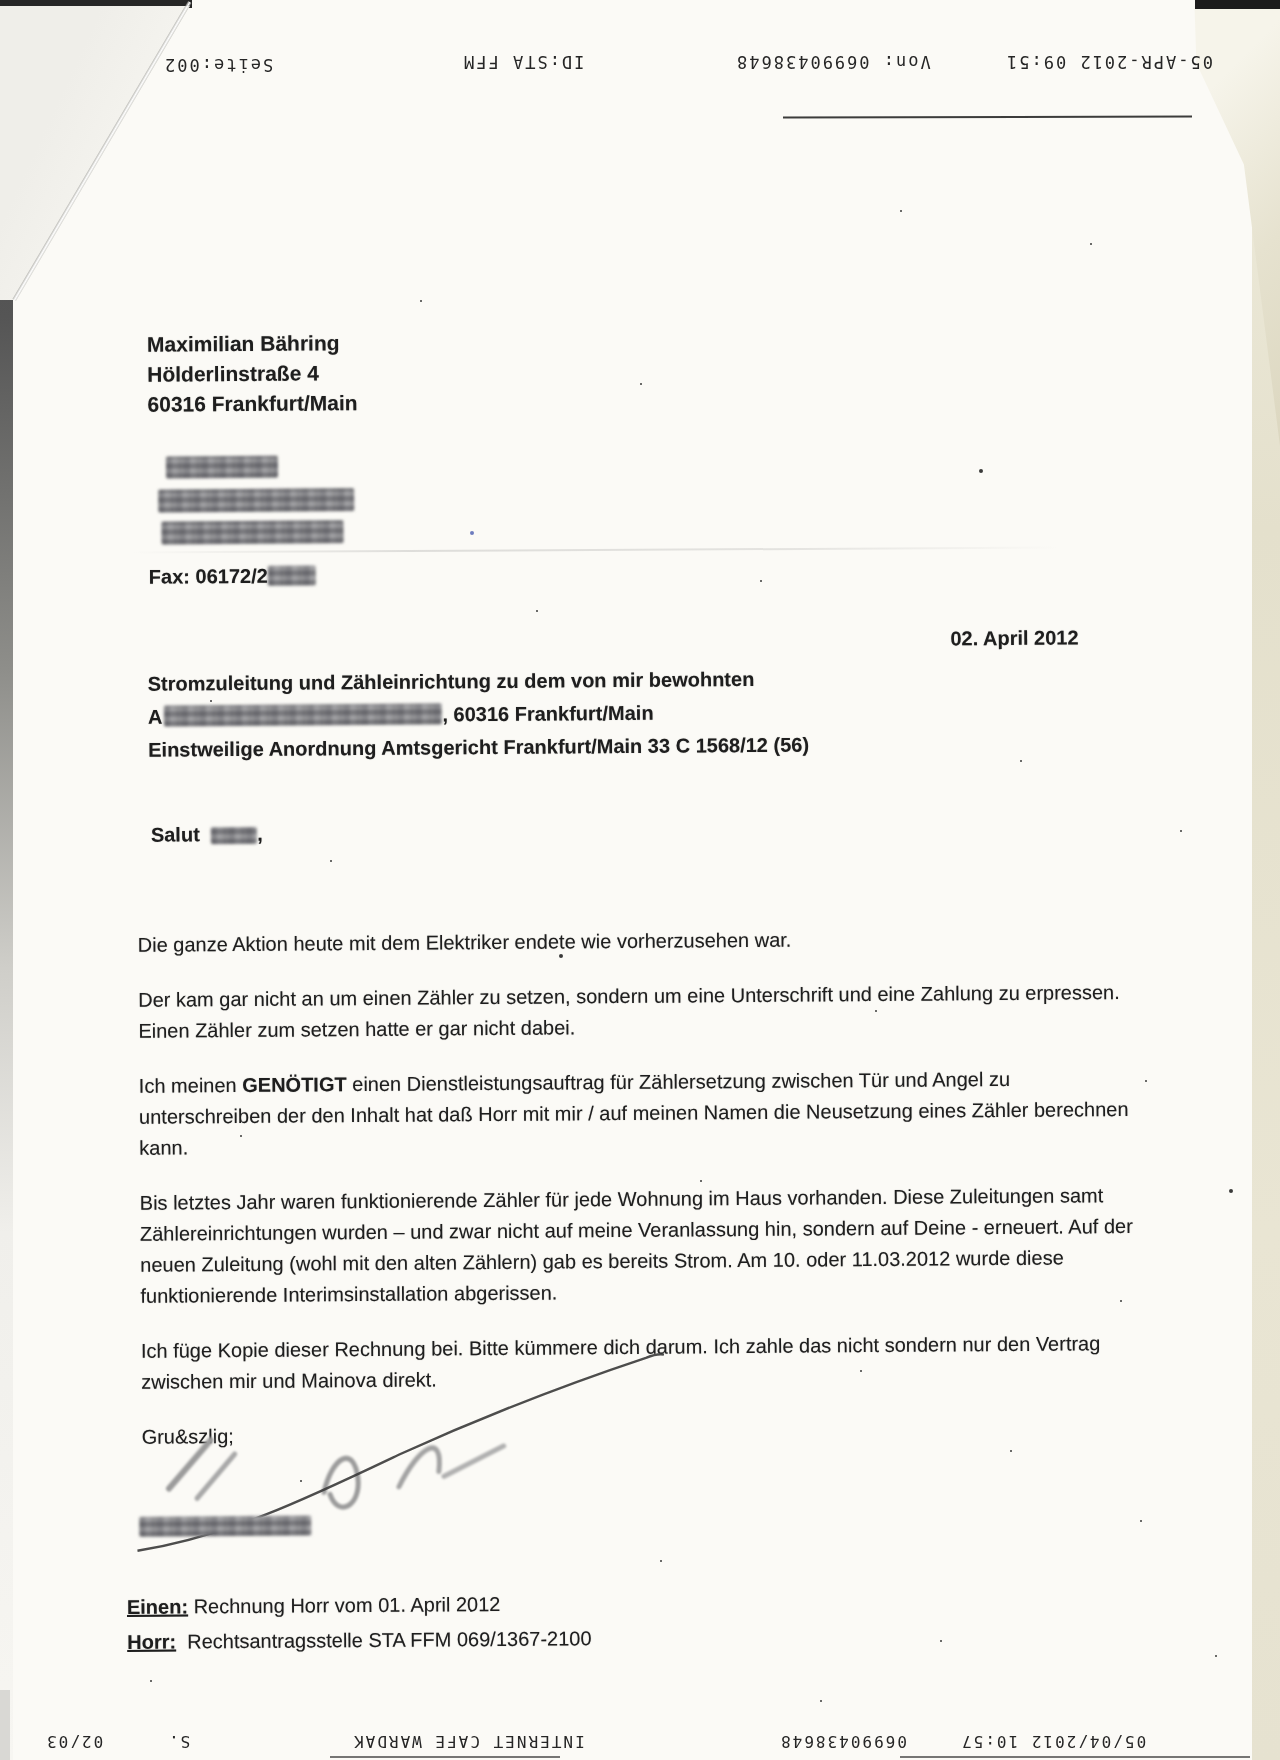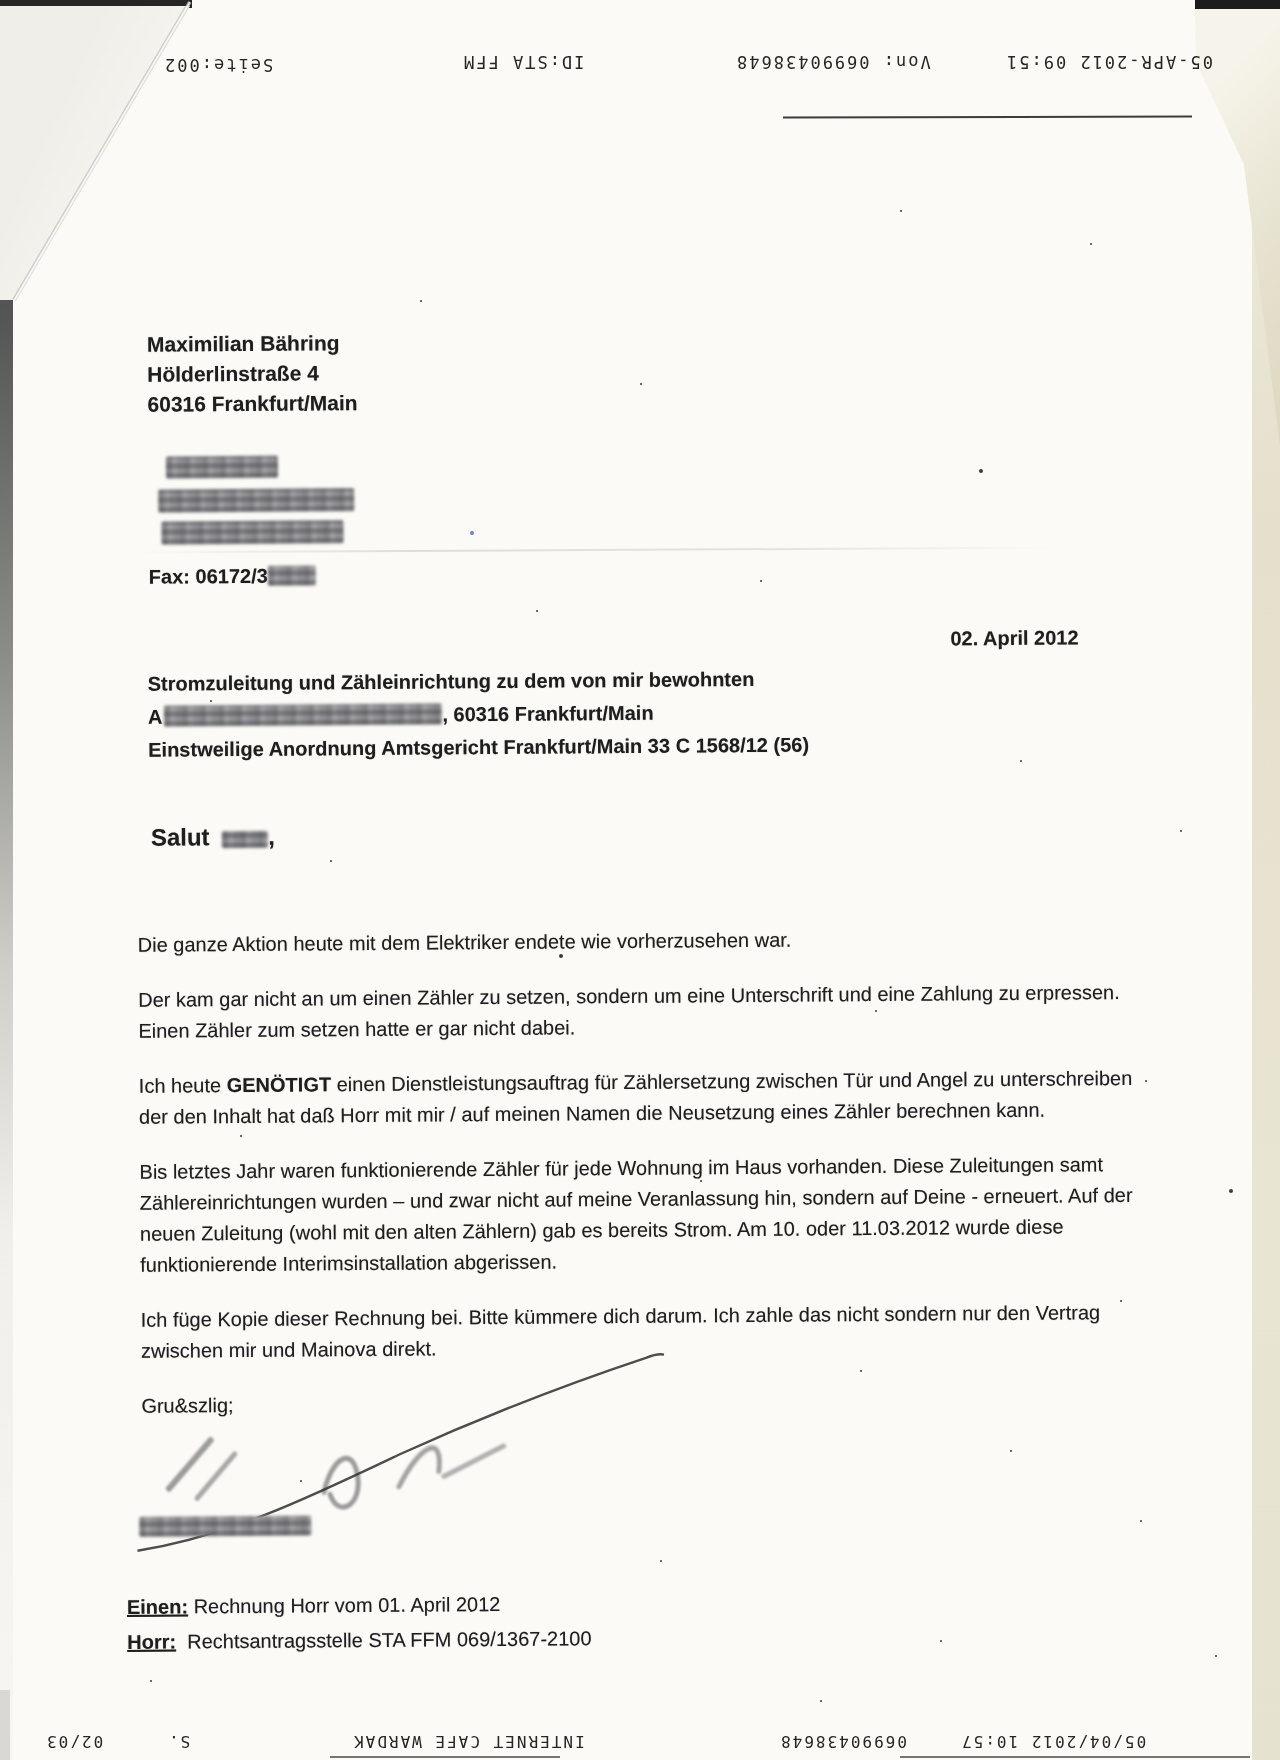--- a/index.html
+++ b/index.html
@@ -50,21 +50,21 @@
   
   .letter{position:absolute;left:0;top:0;width:1280px;height:1760px;
     transform:rotate(-0.45deg);transform-origin:620px 980px;
     text-shadow:0 0 1px rgba(30,30,30,.38);}
   .blk{position:absolute;}
   .bold{font-weight:bold;}
   .address{left:152px;top:326px;font-size:21px;line-height:30px;font-weight:bold;}
   .fax-line{left:152px;top:562px;font-size:20px;font-weight:bold;}
   .date-line{left:953px;top:630px;font-size:20px;font-weight:bold;}
   .subject{left:150px;top:664px;font-size:20px;line-height:33px;font-weight:bold;width:900px;}
-  .salut{left:152px;top:820px;font-size:24px;font-weight:bold;}
+  .salut{left:152px;top:820px;font-size:20px;font-weight:bold;}
   .bodytext{left:138px;top:926px;width:1000px;font-size:20px;line-height:31px;}
   .bodytext p{margin:0 0 24px 0;}
   .closing{margin-top:12px;}
   .annex{left:122px;top:1586px;font-size:20px;line-height:35px;}
   .annex .lbl{font-weight:bold;text-decoration:underline;}
   
   .redact{display:inline-block;vertical-align:-3px;border-radius:2px;filter:blur(1.4px);
     background-image:
       repeating-linear-gradient(0deg,rgba(88,88,94,.55) 0 5px,rgba(158,158,162,.35) 5px 10px),
       repeating-linear-gradient(90deg,#7a7a7e 0 6px,#a0a0a2 6px 12px,#8b8b8d 12px 18px);}
@@ -102,42 +102,42 @@
       <div>Maximilian Bähring</div>
       <div>Hölderlinstraße 4</div>
       <div>60316 Frankfurt/Main</div>
     </div>
 
     <div class="redact abs" style="left:170px;top:453px;width:112px;height:22px;"></div>
     <div class="redact abs" style="left:162px;top:486px;width:196px;height:23px;"></div>
     <div class="redact abs" style="left:165px;top:518px;width:182px;height:23px;"></div>
 
     <div class="blk fax-line">
-      <span>Fax: 06172/3</span><span class="redact" style="width:48px;height:20px;"></span>
+      <span>Fax: 06172/2</span><span class="redact" style="width:48px;height:20px;"></span>
     </div>
 
     <div class="blk date-line">02. April 2012</div>
 
     <div class="blk subject">
       <div>Stromzuleitung und Zähleinrichtung zu dem von mir bewohnten</div>
       <div>
         <span>A</span><span class="redact" style="width:278px;height:21px;margin-left:2px;"></span><span>, 60316 Frankfurt/Main</span>
       </div>
       <div>Einstweilige Anordnung Amtsgericht Frankfurt/Main 33 C 1568/12 (56)</div>
     </div>
 
     <div class="blk salut">
       <span>Salut</span>
       <span class="redact" style="width:46px;height:17px;margin-left:6px;"></span><span>,</span>
     </div>
 
     <div class="blk bodytext">
       <p>Die ganze Aktion heute mit dem Elektriker endete wie vorherzusehen war.</p>
       <p>Der kam gar nicht an um einen Zähler zu setzen, sondern um eine Unterschrift und eine Zahlung zu erpressen. Einen Zähler zum setzen hatte er gar nicht dabei.</p>
-      <p><span>Ich heute </span><span class="bold">GENÖTIGT</span><span> einen Dienstleistungsauftrag für Zählersetzung zwischen Tür und Angel zu unterschreiben der den Inhalt hat daß Horr mit mir / auf meinen Namen die Neusetzung eines Zähler berechnen kann.</span></p>
+      <p><span>Ich meinen </span><span class="bold">GENÖTIGT</span><span> einen Dienstleistungsauftrag für Zählersetzung zwischen Tür und Angel zu unterschreiben der den Inhalt hat daß Horr mit mir / auf meinen Namen die Neusetzung eines Zähler berechnen kann.</span></p>
       <p>Bis letztes Jahr waren funktionierende Zähler für jede Wohnung im Haus vorhanden. Diese Zuleitungen samt Zählereinrichtungen wurden – und zwar nicht auf meine Veranlassung hin, sondern auf Deine - erneuert. Auf der neuen Zuleitung (wohl mit den alten Zählern) gab es bereits Strom. Am 10. oder 11.03.2012 wurde diese funktionierende Interimsinstallation abgerissen.</p>
       <p>Ich füge Kopie dieser Rechnung bei. Bitte kümmere dich darum. Ich zahle das nicht sondern nur den Vertrag zwischen mir und Mainova direkt.</p>
       <p class="closing">Gru&amp;szlig;</p>
     </div>
 
     <svg class="sig" viewBox="0 0 700 250">
       <defs>
         <filter id="rough">
             <feGaussianBlur stdDeviation="1.1"></feGaussianBlur>
           </filter>

